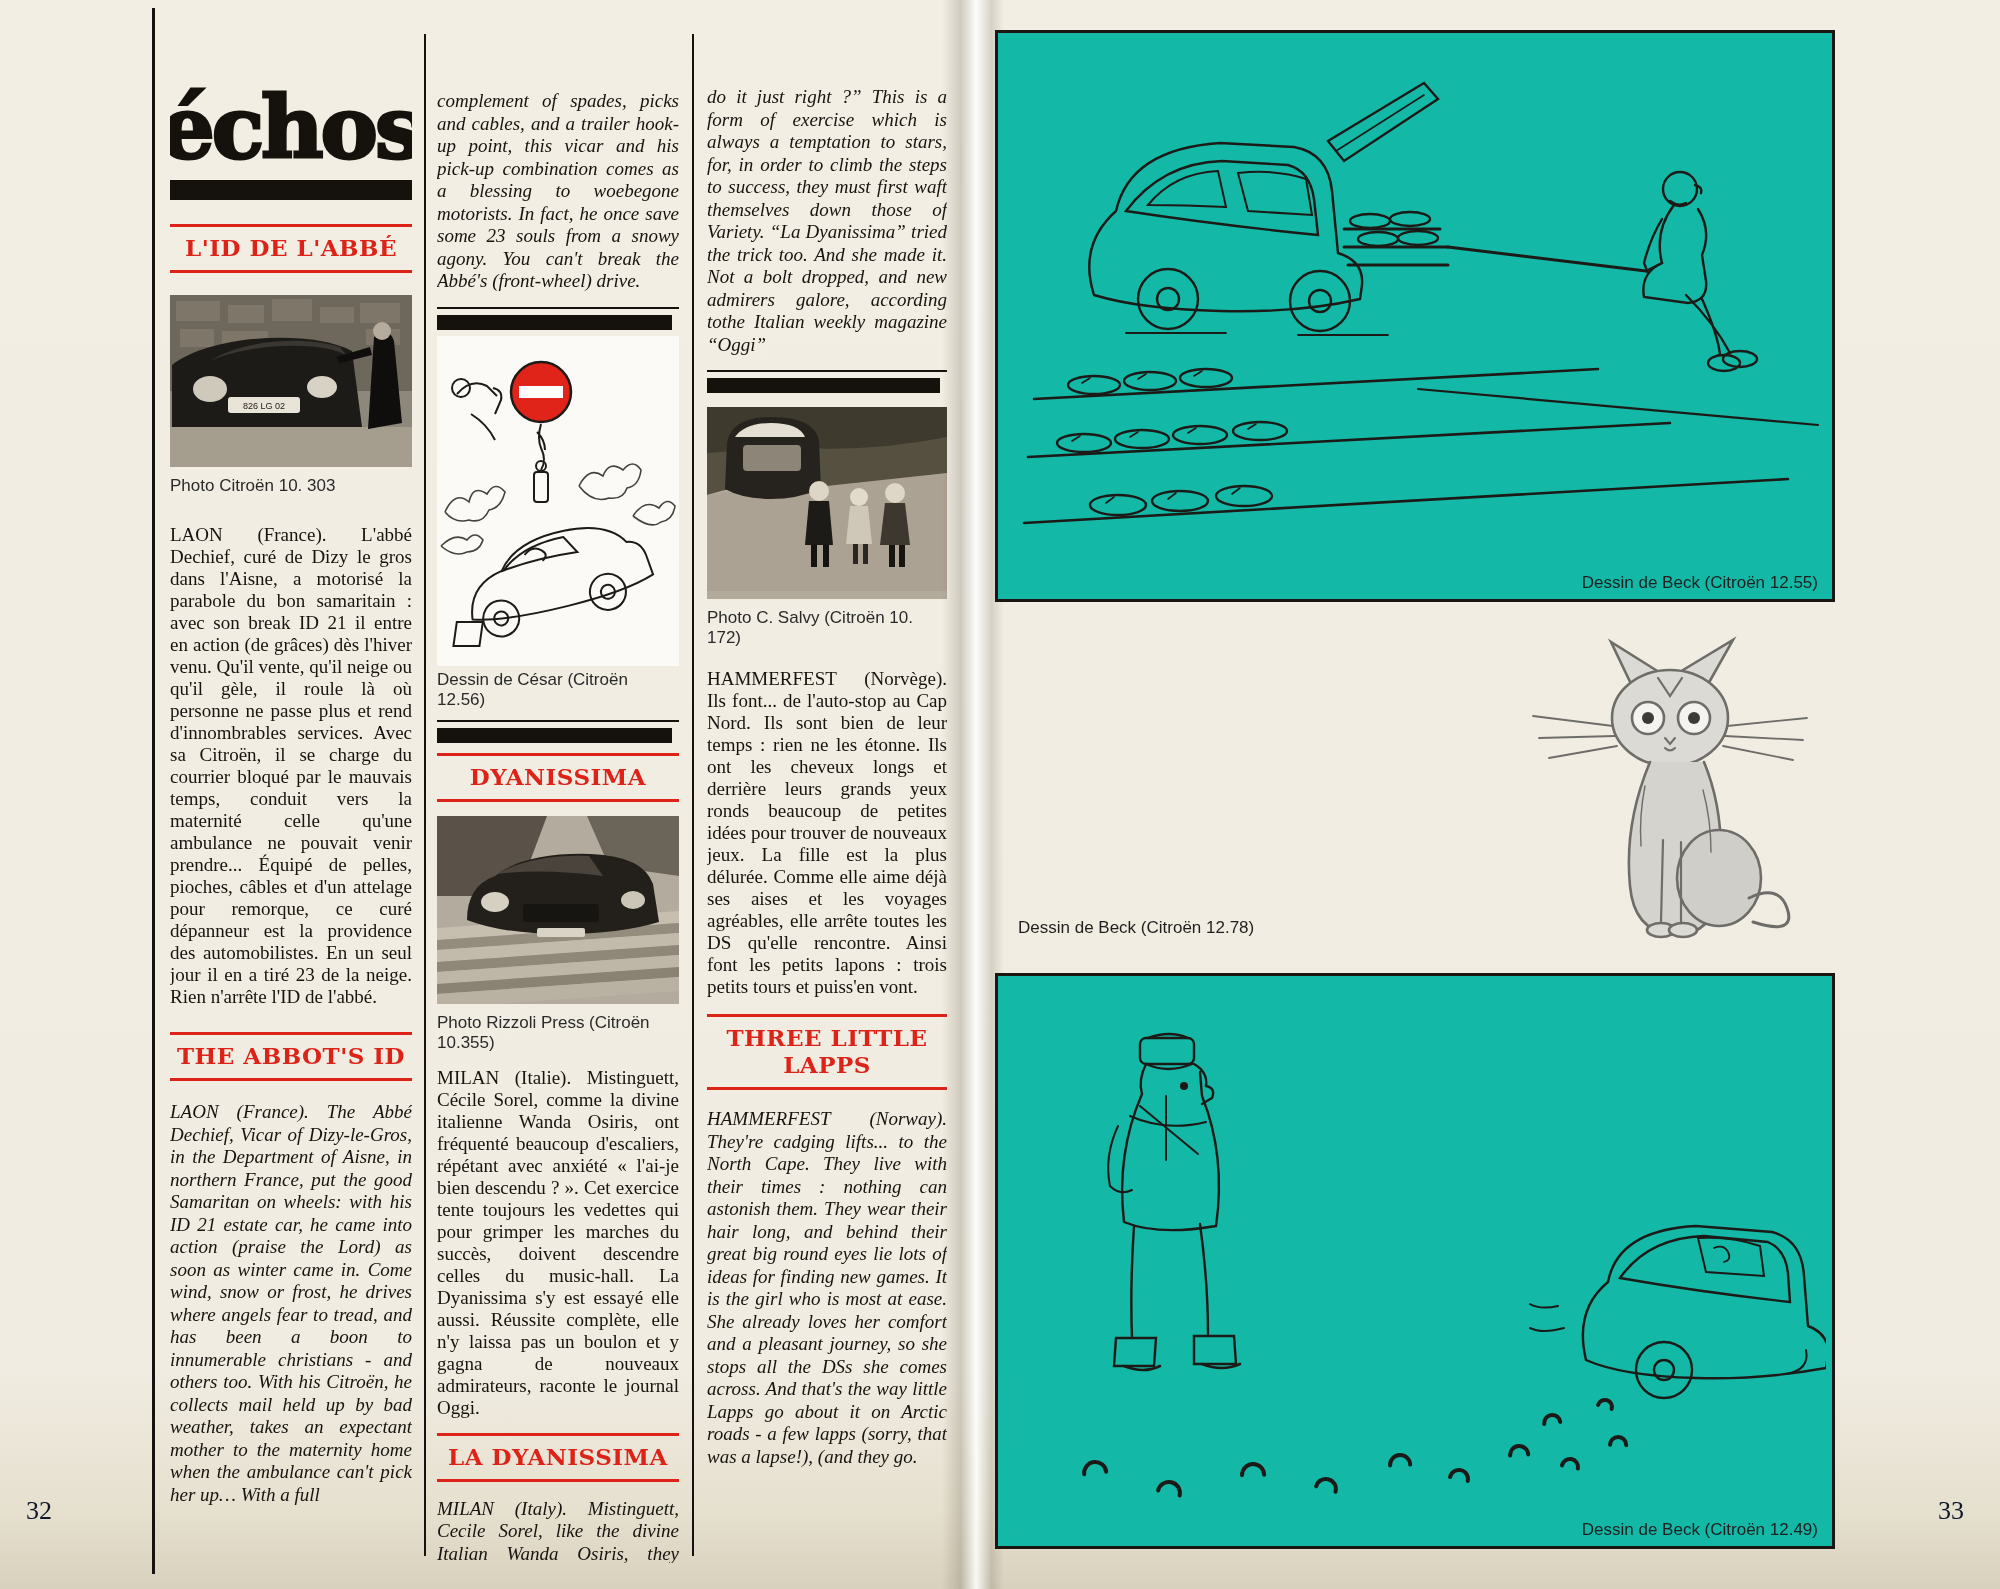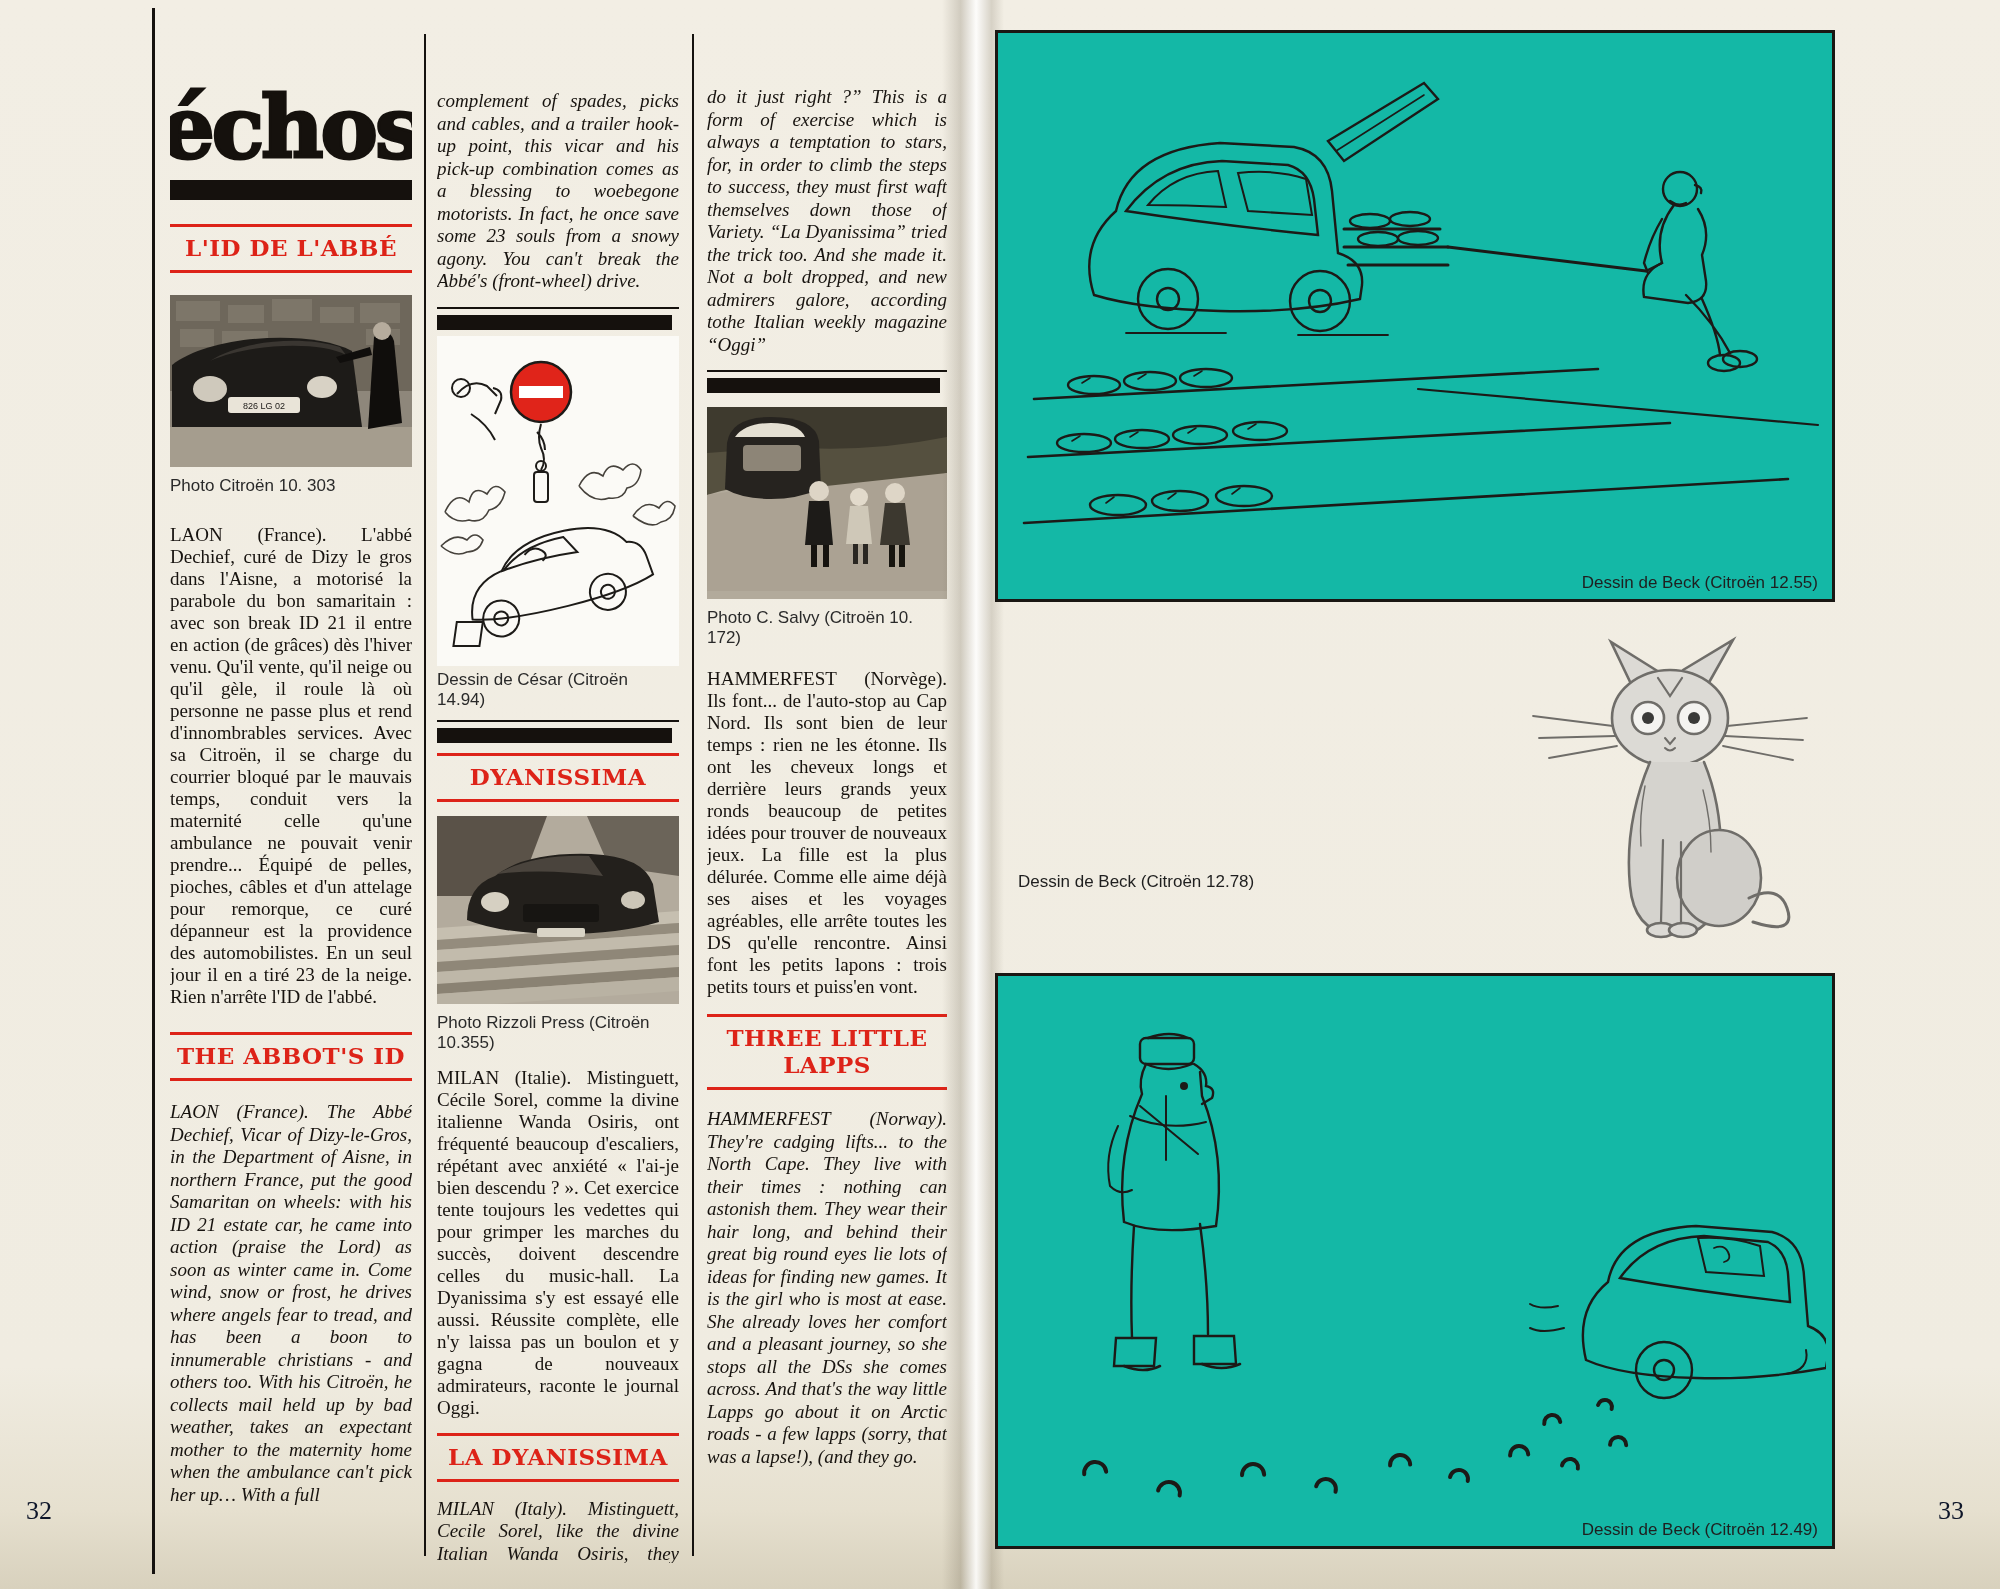--- a/index.html
+++ b/index.html
@@ -145,21 +145,21 @@
         <path d="M72,222 q24,-20 66,-18 l10,18 q-40,-4 -76,0 z"></path>
         <circle cx="58" cy="268" r="18"></circle>
           <circle cx="58" cy="268" r="7"></circle>
         <circle cx="168" cy="268" r="18"></circle>
           <circle cx="168" cy="268" r="7"></circle>
         <path d="M96,212 q10,-8 18,0 q6,6 -2,10"></path>
       </g>
       <rect x="60" y="286" width="26" height="24" transform="skewX(-8)"></rect>
     </g>
   </svg>
-  <div class="caption" style="margin-top:4px">Dessin de César (Citroën 14.94)</div>
+  <div class="caption" style="margin-top:4px">Dessin de César (Citroën 12.56)</div>
 
   <div class="divider" style="margin-top:10px">
     <div class="thin"></div>
       <div class="thick"></div>
   </div>
 
   <div class="red-head" style="margin-top:10px">DYANISSIMA</div>
 
   <svg class="art" style="margin-top:14px" viewBox="0 0 242 188">
     <rect width="242" height="188" fill="#b3ab9d"></rect>
@@ -290,21 +290,21 @@
         <ellipse cx="120" cy="472" rx="28" ry="10"></ellipse>
           <ellipse cx="182" cy="468" rx="28" ry="10"></ellipse>
           <ellipse cx="246" cy="463" rx="28" ry="10"></ellipse>
         <path d="M84,350 l8,-5 M140,346 l8,-5 M196,343 l8,-5 M74,408 l8,-5 M132,404 l8,-5 M190,400 l8,-5 M250,396 l8,-5 M108,470 l8,-6 M170,466 l8,-6 M234,461 l8,-6" stroke-width="1.6"></path>
       </g>
     </g>
   </svg>
   <div class="frame-caption">Dessin de Beck (Citroën 12.55)</div>
 </div>
 
-<div class="float-caption" style="left:1018px;top:872px;text-align:center;">Dessin de Beck (Citroën 12.78)</div>
+<div class="float-caption" style="left:1018px;top:918px;text-align:center;">Dessin de Beck (Citroën 12.78)</div>
 <svg class="abs" style="left:1515px;top:626px;" width="310" height="330" viewBox="0 0 310 330">
   <g stroke="#6f6d69" fill="none" stroke-width="2.6" stroke-linecap="round">
     <path d="M118,62 L96,16 L144,46" fill="#dcdad5"></path>
     <path d="M192,60 L218,14 L168,44" fill="#dcdad5"></path>
     <ellipse cx="155" cy="92" rx="58" ry="48" fill="#dcdad5"></ellipse>
     <path d="M143,52 l12,18 12,-18" stroke-width="2.2"></path>
     <circle cx="133" cy="92" r="16" fill="#f4f3f0"></circle>
       <circle cx="179" cy="92" r="16" fill="#f4f3f0"></circle>
     <circle cx="133" cy="92" r="6" fill="#3a3a38" stroke="none"></circle>
       <circle cx="179" cy="92" r="6" fill="#3a3a38" stroke="none"></circle>

